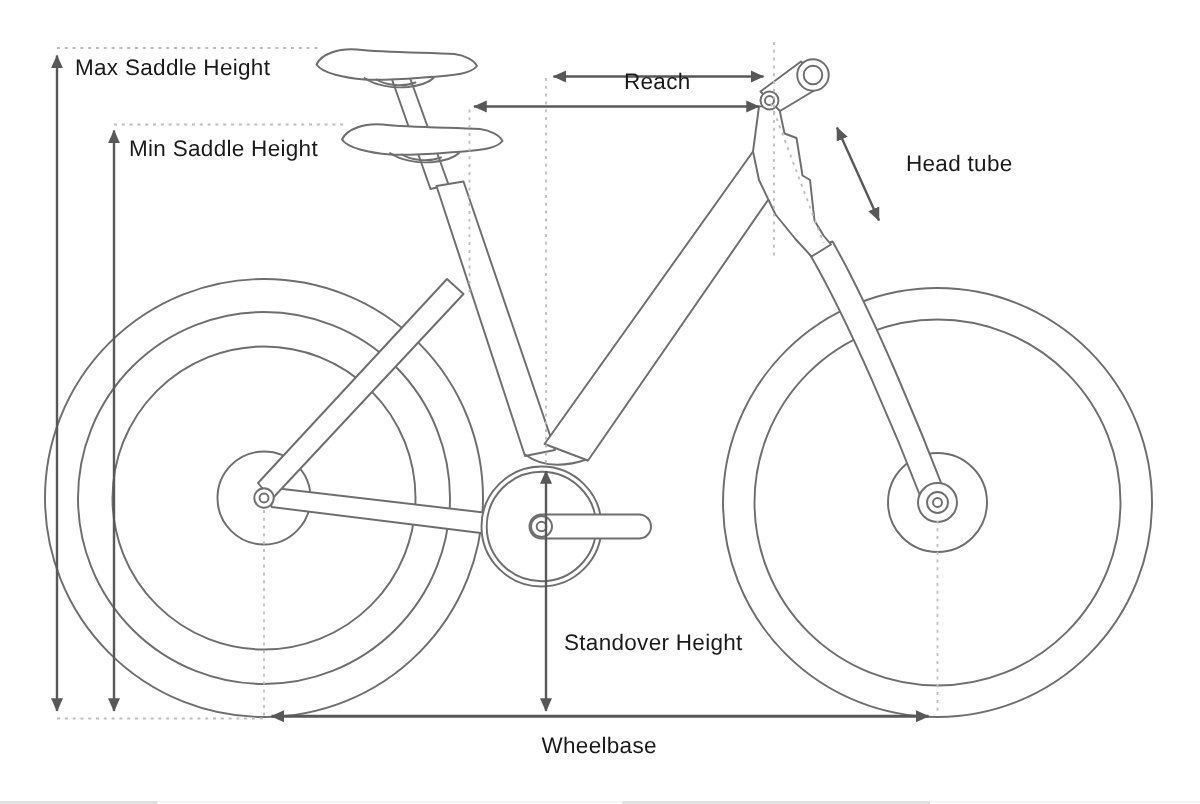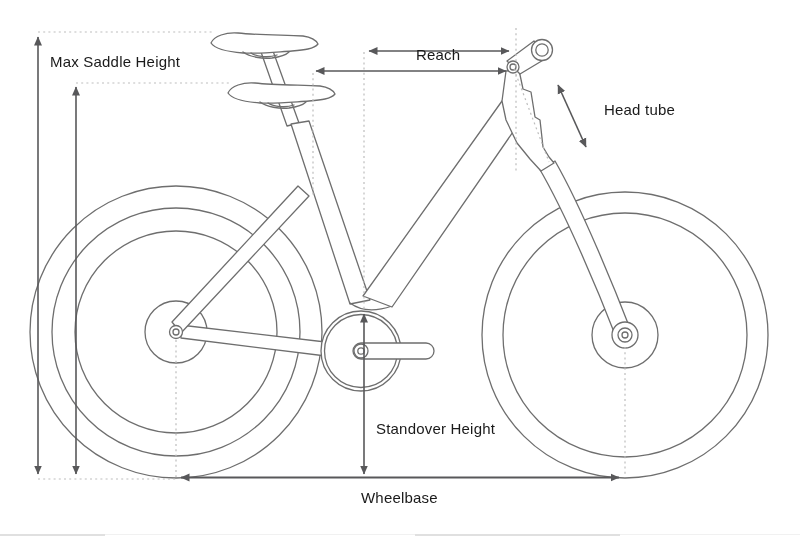--- a/index.html
+++ b/index.html
@@ -12,21 +12,21 @@
   html,body{margin:0;padding:0;background:#fff;}
   .stage{
     position:relative;width:800px;height:536px;background:var(--background);
     overflow:hidden;font-family:"Liberation Sans",sans-serif;
   }
   .stage svg{position:absolute;left:0;top:0;}
   .lbl{
     position:absolute;font-size:15px;line-height:1.15;letter-spacing:.2px;
     color:var(--label_text);white-space:nowrap;font-weight:400;
   }
-  .lbl-max{left:50px;top:37px;margin-top:16px;}
+  .lbl-max{left:50px;top:37px;}
   .lbl-min{left:86px;top:91px;}
   .lbl-reach{left:416px;top:27px;margin-top:19px;}
   .lbl-toptube{left:365px;top:79px;}
   .lbl-headtube{left:604px;top:101px;}
   .lbl-standover{left:376px;top:420px;text-align:right;}
   .lbl-wheelbase{left:361px;top:489px;}
   .edge{position:absolute;height:2px;background:#e0e0e0;bottom:0;}
   .edge-faint{position:absolute;height:1px;background:#f1f1f1;bottom:1px;left:0;width:800px;}
   
   .wheel, .rim{fill:none;stroke:var(--bike_outline);stroke-width:1.3;}
@@ -134,20 +134,21 @@
       <path class="dim" d="M 76,87 V 474" marker-start="url(#ah-s)" marker-end="url(#ah-e)"></path>
       <path class="dim" d="M 369,51 H 509" marker-start="url(#ah-s)" marker-end="url(#ah-e)"></path>
       <path class="dim" d="M 316,71 H 506" marker-start="url(#ah-s)" marker-end="url(#ah-e)"></path>
       <path class="dim" d="M 558,85 L 586,147" marker-start="url(#ah-s)" marker-end="url(#ah-e)"></path>
       <path class="dim" d="M 364,314 V 474" marker-start="url(#ah-s)" marker-end="url(#ah-e)"></path>
       <path class="dim-thick" d="M 181,477.5 H 619" marker-start="url(#ah-s)" marker-end="url(#ah-e)"></path>
     </g>
   </svg>
 
   <div class="lbl lbl-max">Max Saddle Height</div>
+  <div class="lbl lbl-min">Min Saddle Height</div>
   <div class="lbl lbl-reach">Reach</div>
   <div class="lbl lbl-headtube">Head tube</div>
   <div class="lbl lbl-standover">Standover Height</div>
   <div class="lbl lbl-wheelbase">Wheelbase</div>
 
   <div class="edge-faint"></div>
   <div class="edge" style="left:0;width:105px;"></div>
   <div class="edge" style="left:415px;width:205px;"></div>
 </div>
 

